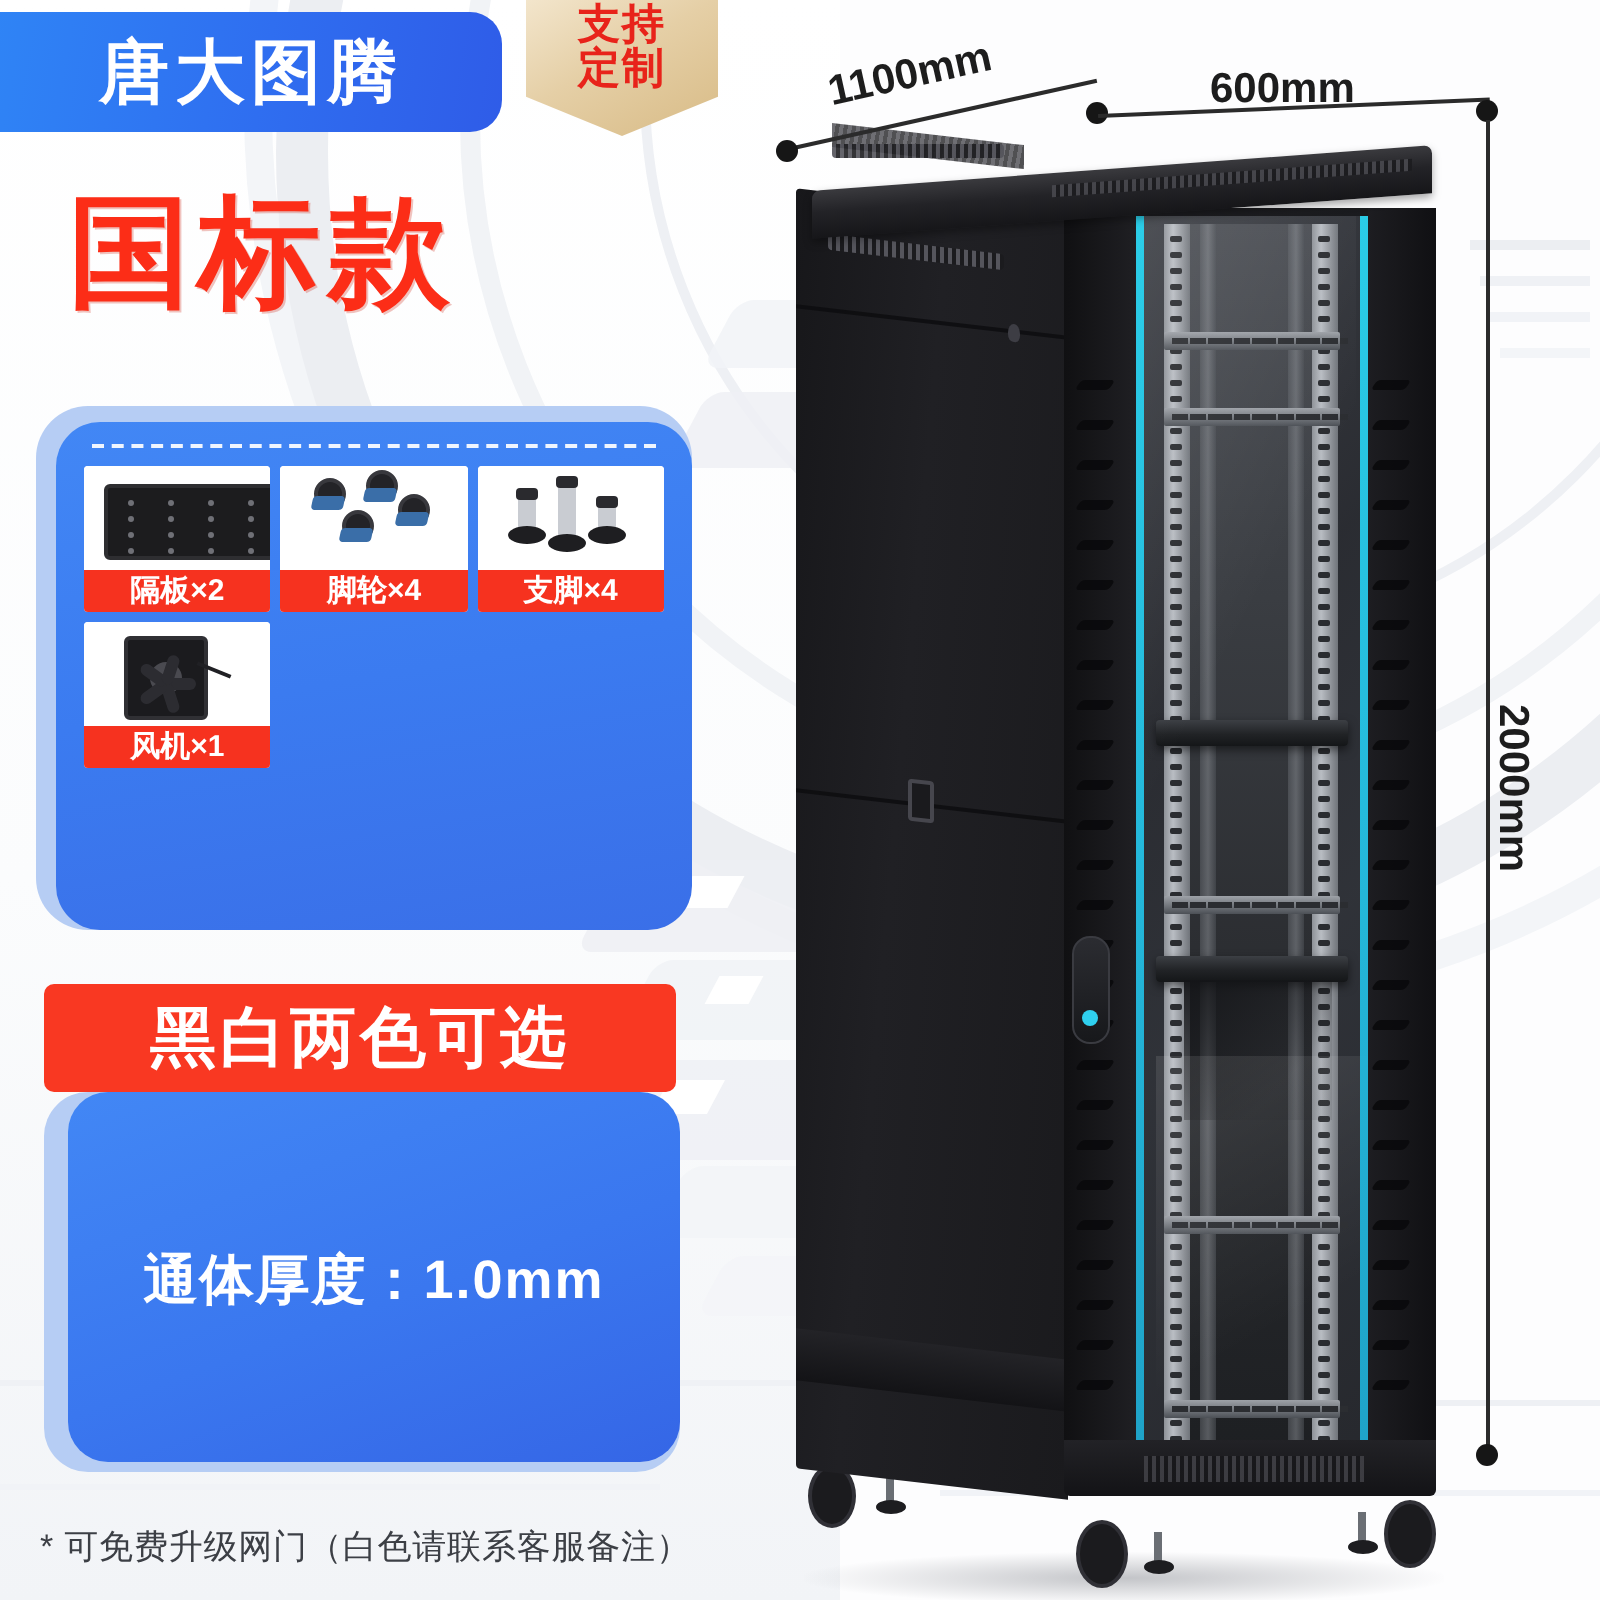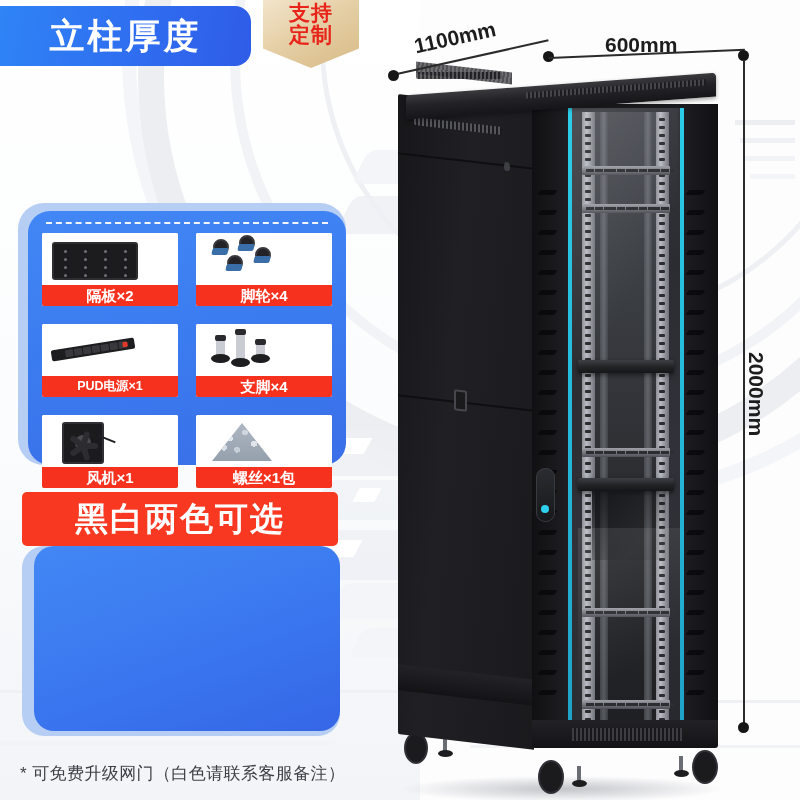--- a/index.html
+++ b/index.html
@@ -87,21 +87,21 @@
     border-radius:22px;
     box-sizing:border-box;padding:6px 14px 10px 14px;
   }
   .cfg-title{
     color:#ffffff;font-size:34px;font-weight:bold;text-align:center;
     letter-spacing:5px;line-height:1.15;margin-top:2px;
   }
   .cfg-divider{
     margin:5px 4px 9px 4px;height:0;border-top:2px dashed #ffffff;opacity:.92;
   }
-  .cfg-grid{display:grid;grid-template-columns:repeat(2,1fr);gap:18px;}
+  .cfg-grid{display:grid;grid-template-columns:repeat(3,1fr);gap:5px;}
   .cfg-cell{background:#ffffff;border-radius:2px;overflow:hidden;}
   .cfg-pic{height:52px;background:#ffffff;position:relative;overflow:hidden;}
   .cfg-cap{
     background:#f6321f;color:#ffffff;font-size:15px;font-weight:bold;
     text-align:center;line-height:21px;height:21px;white-space:nowrap;
     overflow:hidden;letter-spacing:0px;
   }
   .cfg-cap.small{font-size:12.5px;}
 
   
@@ -747,28 +747,29 @@
 
   <div class="dimline" style="left:549px;top:57px;width:196px;height:2px;transform:rotate(-2.4deg);transform-origin:0 0;"></div>
   <div class="dimdot" style="left:738px;top:50px;"></div>
   <div class="dimlabel" style="left:605px;top:33px;">600mm</div>
 
   <div class="dimline" style="left:743px;top:60px;width:2px;height:668px;"></div>
   <div class="dimdot" style="left:738px;top:722px;"></div>
   <div class="dimlabel rot" style="left:768px;top:352px;">2000mm</div>
 
   <div class="brand">
-    <div class="brand-text">立柱厚度</div>
+    <div class="brand-text">唐大图腾</div>
   </div>
 
   <div class="custom-badge">
     <span>支持</span>
     <span>定制</span>
   </div>
 
+  <div class="headline">国标款</div>
 
   <div class="cfg-outer">
     <div class="cfg-inner">
       <div class="cfg-divider"></div>
       <div class="cfg-grid" id="cfg-grid">
           <div class="cfg-cell">
             <div class="cfg-pic">
               <div class="shelf">
                 <i style="left:10px;top:6px"></i>
                 <i style="left:30px;top:6px"></i>
@@ -806,35 +807,20 @@
               </div>
               <div class="caster" style="left:58px;top:14px">
                 <div class="w"></div>
                 <div class="p"></div>
               </div>
             </div>
             <div class="cfg-cap">脚轮×4</div>
           </div>
           <div class="cfg-cell">
             <div class="cfg-pic">
-              <div class="pdu">
-                <i style="left:14px"></i>
-                <i style="left:23px"></i>
-                <i style="left:32px"></i>
-                <i style="left:41px"></i>
-                <i style="left:50px"></i>
-                <i style="left:59px"></i>
-                <i style="left:68px"></i>
-                <div class="led"></div>
-              </div>
-            </div>
-            <div class="cfg-cap small">PUD电源×1</div>
-          </div>
-          <div class="cfg-cell">
-            <div class="cfg-pic">
               <div class="foot" style="left:20px;top:14px;height:20px">
                 <div class="cap"></div>
                 <div class="base"></div>
               </div>
               <div class="foot" style="left:40px;top:8px;height:30px">
                 <div class="cap"></div>
                 <div class="base"></div>
               </div>
               <div class="foot" style="left:60px;top:18px;height:16px">
                 <div class="cap"></div>
@@ -850,34 +836,29 @@
                 <div class="bl" style="transform:rotate(0deg)"></div>
                 <div class="bl" style="transform:rotate(72deg)"></div>
                 <div class="bl" style="transform:rotate(144deg)"></div>
                 <div class="bl" style="transform:rotate(216deg)"></div>
                 <div class="bl" style="transform:rotate(288deg)"></div>
                 <div class="cord"></div>
               </div>
             </div>
             <div class="cfg-cap">风机×1</div>
           </div>
-          <div class="cfg-cell">
-            <div class="cfg-pic">
-              <div class="screws"></div>
-            </div>
-            <div class="cfg-cap">螺丝×1包</div>
-          </div>
         </div>
     </div>
   </div>
 
   <div class="upgrade">
     <span>黑白两色可选</span>
   </div>
 
   <div class="spec-outer">
     <div class="spec-inner" id="spec-inner">
+        <div class="spec-line">通体厚度：1.0mm</div>
       </div>
   </div>
 
   <div class="footnote">* 可免费升级网门（白色请联系客服备注）</div>
 
 </div>
 
 </body></html>

